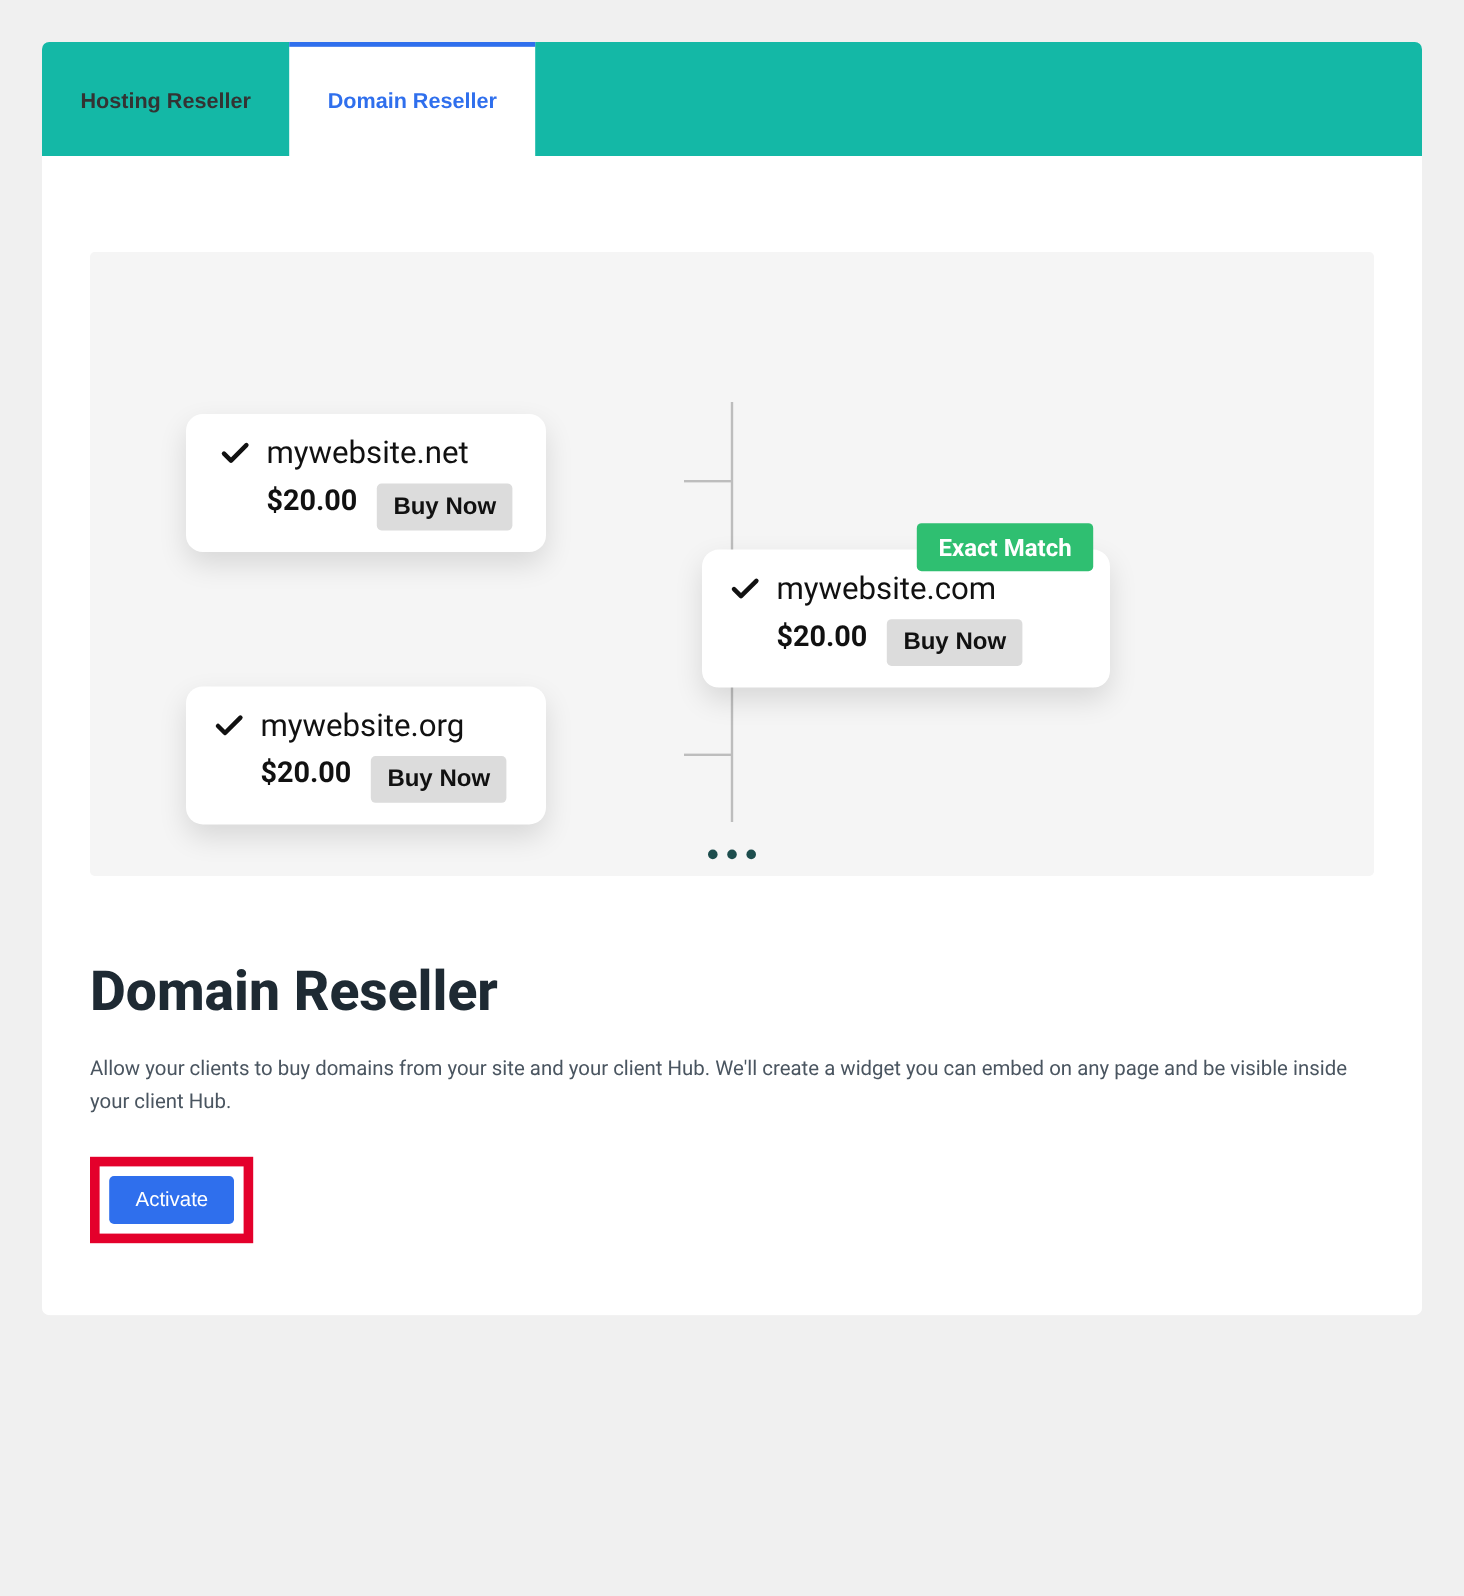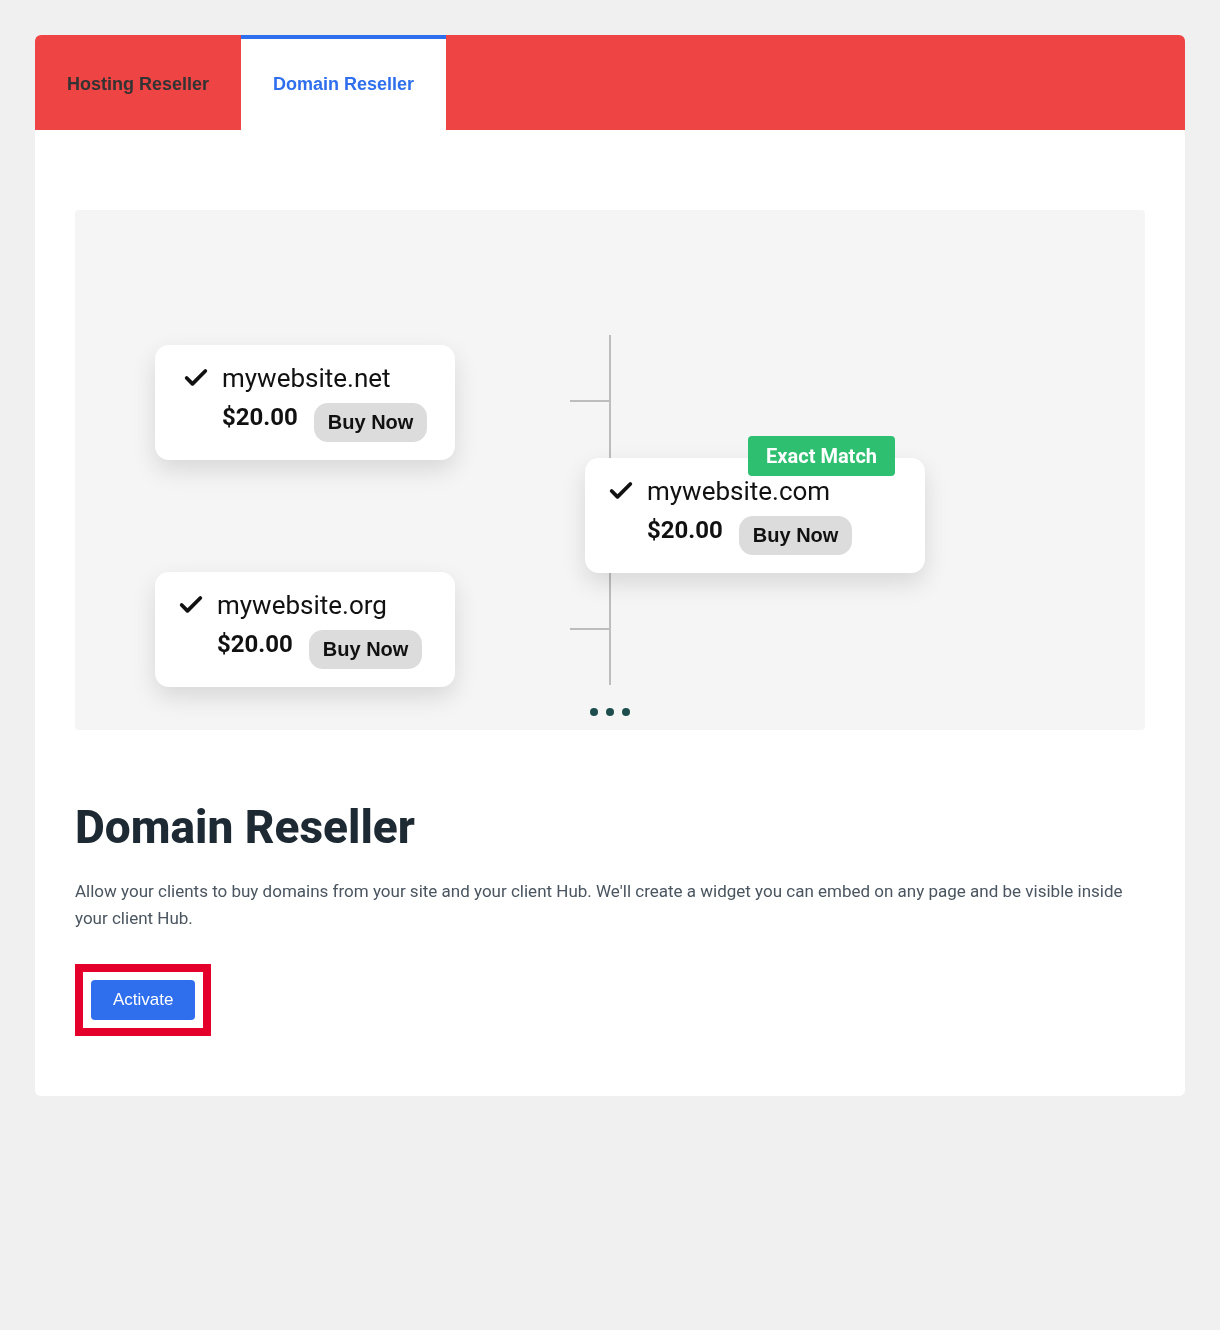--- a/index.html
+++ b/index.html
@@ -9,21 +9,21 @@
     padding: 35px;
     width: 1220px;
   }
   .panel {
     background: #f5f5f5;
     border-radius: 6px;
     overflow: hidden;
   }
   .tabs {
     display: flex;
-    background: #ef4444;
+    background: #14b8a6;
   }
   .tab {
     padding: 35px 32px;
     font-size: 18px;
     font-weight: 600;
     color: #333;
     cursor: pointer;
     background: transparent;
     border: none;
     border-top: 4px solid transparent;
@@ -108,31 +108,31 @@
     padding-left: 40px;
   }
   .price {
     font-size: 24px;
     font-weight: 700;
     color: #111;
   }
   .buy-btn {
     background: #dcdcdc;
     border: none;
-    border-radius: 14px;
+    border-radius: 4px;
     padding: 8px 14px;
     font-size: 20px;
     font-weight: 700;
     color: #111;
     cursor: pointer;
   }
   .exact-badge {
     position: absolute;
     top: -22px;
-    right: 30px;
+    right: 14px;
     background: #2fbf71;
     color: #fff;
     font-weight: 700;
     font-size: 20px;
     padding: 8px 18px;
     border-radius: 4px;
   }
   .dots {
     position: absolute;
     bottom: 14px;

